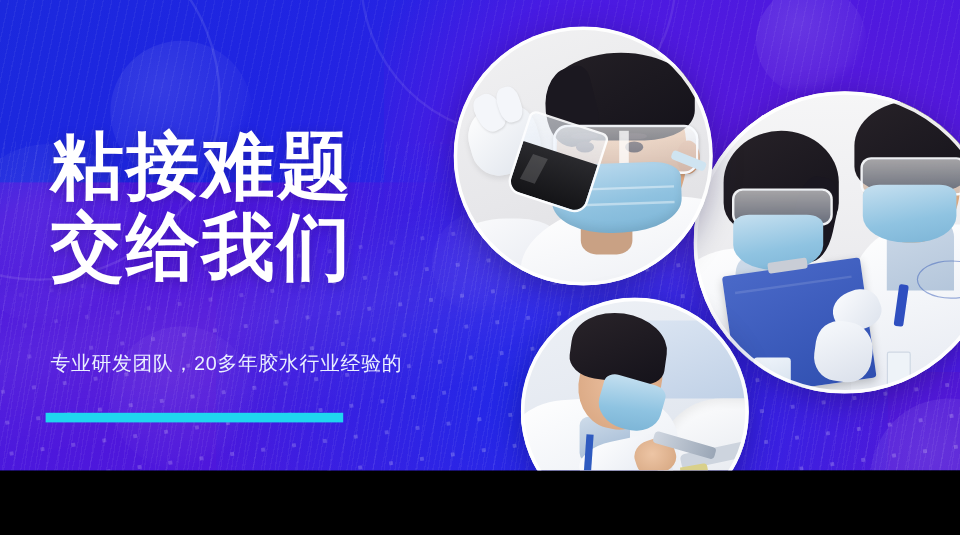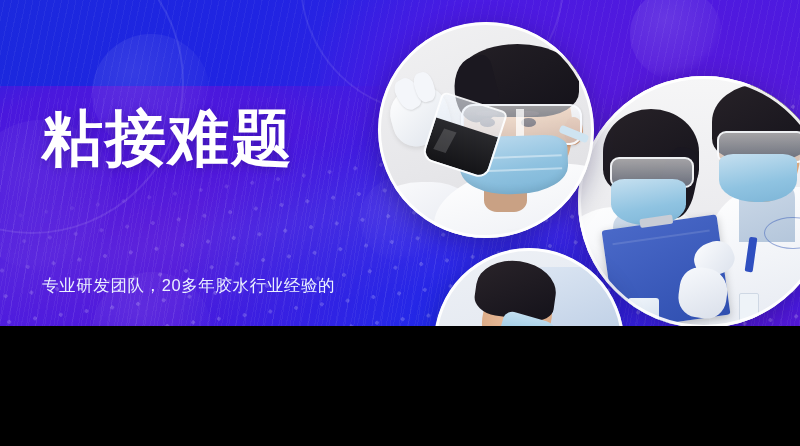--- a/index.html
+++ b/index.html
@@ -1,17 +1,17 @@
 <!DOCTYPE html>
 <html><head>
 <meta charset="utf-8">
 <style>
   html,body{margin:0;padding:0;background:#000;}
   #banner{
-    position:relative;width:800px;height:326px;overflow:hidden;
+    position:relative;width:800px;height:392px;overflow:hidden;
     font-family:"Liberation Sans","DejaVu Sans",sans-serif;
     background:#2a1fe0;
     user-select:none;
   }
   
   .bg-base{
     position:absolute;inset:0;
     background:
       linear-gradient(115deg,#1b29dd 0%,#2024e2 28%,#3a20e4 52%,#4a1ae0 70%,#5218d6 100%);
   }
@@ -83,21 +83,21 @@
   .copy{position:absolute;left:42px;top:104px;width:330px;}
   .headline{
     color:#ffffff;font-size:61px;line-height:68px;font-weight:700;
     letter-spacing:2px;margin:0;
     text-shadow:0 2px 10px rgba(0,0,0,.18);
   }
   .underline{
     position:absolute;left:-4px;top:240px;width:248px;height:8px;
     background:#1fd6ef;
   }
-  .subcopy{position:absolute;left:42px;top:270px;width:340px;}
+  .subcopy{position:absolute;left:42px;top:288px;width:340px;}
   .subline{
     color:#eaf0ff;font-size:16.5px;line-height:31px;letter-spacing:.6px;
     white-space:nowrap;
   }
   
   .photo{
     position:absolute;border-radius:50%;overflow:hidden;
     box-shadow:0 6px 26px rgba(10,6,60,.32);
   }
   .photo .ring{
@@ -237,20 +237,21 @@
   <div class="arc2"></div>
   <div class="bokeh b1"></div>
   <div class="bokeh b2"></div>
   <div class="bokeh b3"></div>
   <div class="bokeh b4"></div>
   <div class="bokeh b5"></div>
   <div class="bokeh b6"></div>
 
   <div class="copy">
     <div class="headline">粘接难题</div>
+    <div class="headline">交给我们</div>
     <div class="underline"></div>
   </div>
 
   <div class="subcopy">
     <div class="subline">专业研发团队，20多年胶水行业经验的</div>
   </div>
 
   <div class="photo" id="photo-a">
     <div class="scene">
       <div class="a-coat2"></div>

